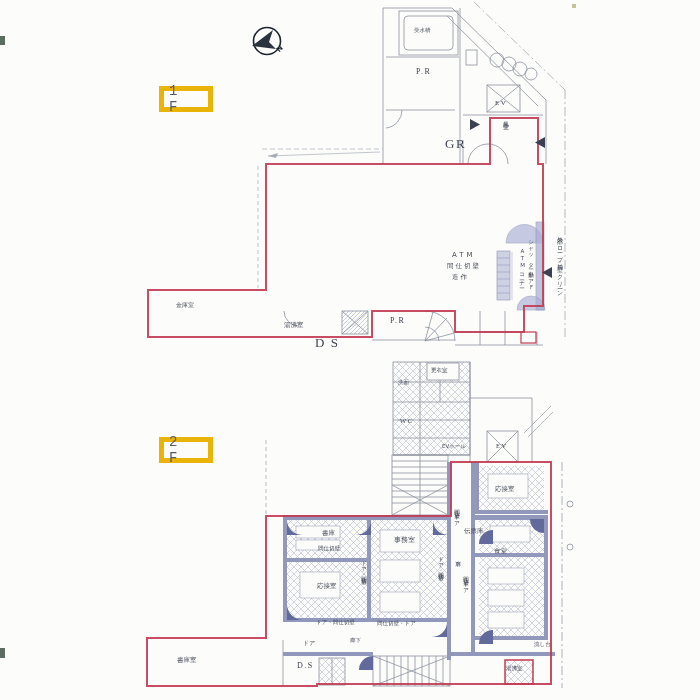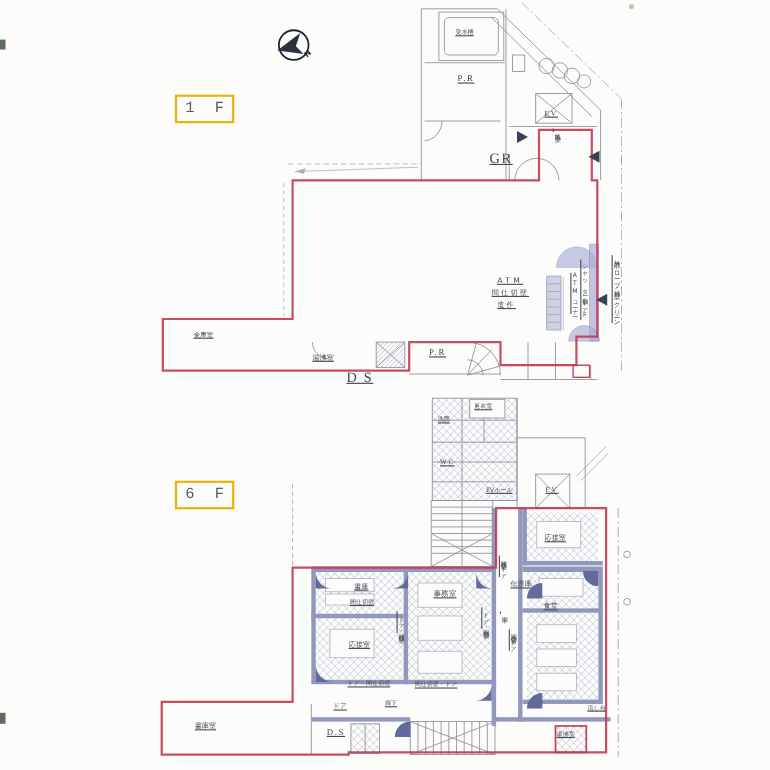--- a/index.html
+++ b/index.html
@@ -1,23 +1,23 @@
 <!DOCTYPE html>
 <html><head>
 <meta charset="utf-8">
 <style>
   html,body{margin:0;padding:0;background:#ffffff;}
   #canvas{position:relative;width:700px;height:700px;background:#fcfcfa;overflow:hidden;
           font-family:"DejaVu Sans",sans-serif;}
   svg{position:absolute;left:0;top:0;}
   .lb{position:absolute;color:#474c59;line-height:1;white-space:nowrap;
-      font-family:"DejaVu Sans",sans-serif;text-decoration:underline;}
+      font-family:"DejaVu Sans",sans-serif;}
   .lb.serif{font-family:"Liberation Serif",serif;letter-spacing:1.5px;color:#3f4450;}
   .lb.v{writing-mode:vertical-rl;text-orientation:upright;letter-spacing:1px;}
-  .floor-tag{position:absolute;width:54px;height:26px;border:2px solid #eab308;
+  .floor-tag{position:absolute;width:54px;height:26px;border:5px solid #eab308;
       display:flex;align-items:center;justify-content:center;
       font-family:"Liberation Mono",monospace;font-size:14px;letter-spacing:5px;
       color:#555c66;padding-left:5px;box-sizing:border-box;}
   .watermark{position:absolute;left:270px;top:336px;font-size:27px;letter-spacing:1px;
       color:#c7c7c7;font-weight:500;text-shadow:0 1px 1px #ffffff,0 0 1px #b5b5b5;
       font-family:"DejaVu Sans",sans-serif;}
   .north-n{position:absolute;left:277px;top:45px;font-size:7px;font-weight:bold;
       color:#1d2430;transform:rotate(-45deg);}
 </style>
 </head>
@@ -205,21 +205,21 @@
   </g>
 
   <g stroke="#c23a52" fill="none">
     <path d="M266,516 H451 V462 H551 V684 H317 V686 H147 V638 H266 Z" stroke-width="2" opacity="0.9"></path>
     <rect x="505" y="660" width="28" height="24" stroke-width="1.5"></rect>
   </g>
 </svg>
 
 
 <div class="floor-tag" style="left:159px;top:86px">1 F</div>
-<div class="floor-tag" style="left:159px;top:437px">6 F</div>
+<div class="floor-tag" style="left:159px;top:437px">2 F</div>
 <div class="north-n">N</div>
 
 <div class="lb" style="left:414px;top:28px;font-size:5.5px">受水槽</div>
 <div class="lb serif" style="left:416px;top:68px;font-size:8px">P.R</div>
 <div class="lb serif" style="left:495px;top:100px;font-size:7px">EV</div>
 <div class="lb serif" style="left:445px;top:137px;font-size:13px">GR</div>
 <div class="lb v" style="left:503px;top:117px;font-size:5.5px">風除室</div>
 <div class="lb" style="left:452px;top:252px;font-size:7px;letter-spacing:3px">ATM</div>
 <div class="lb" style="left:447px;top:263px;font-size:6.5px;letter-spacing:2px">間仕切壁</div>
 <div class="lb" style="left:452px;top:274px;font-size:6.5px;letter-spacing:2px">造作</div>

